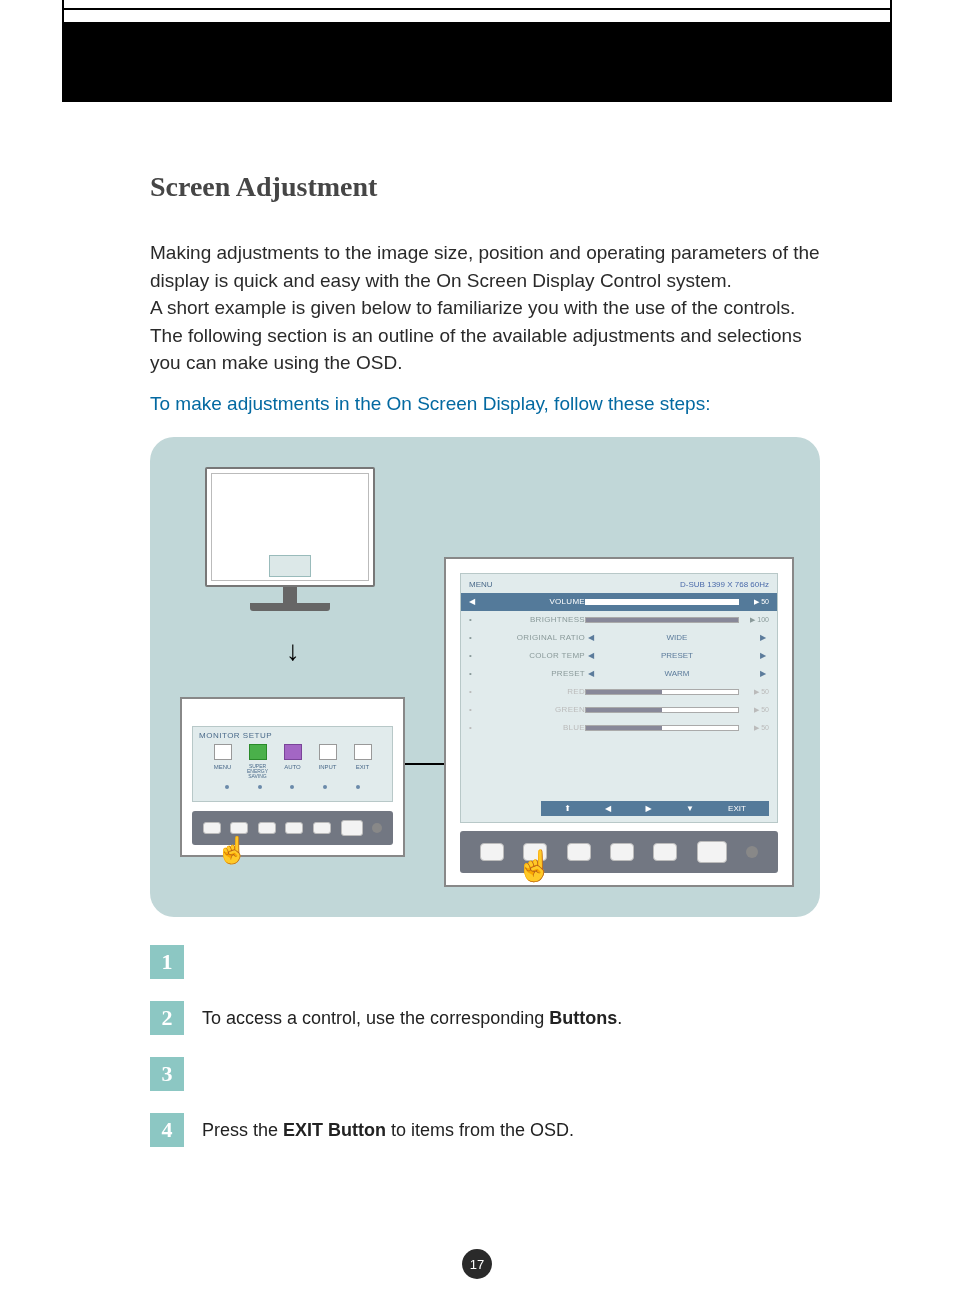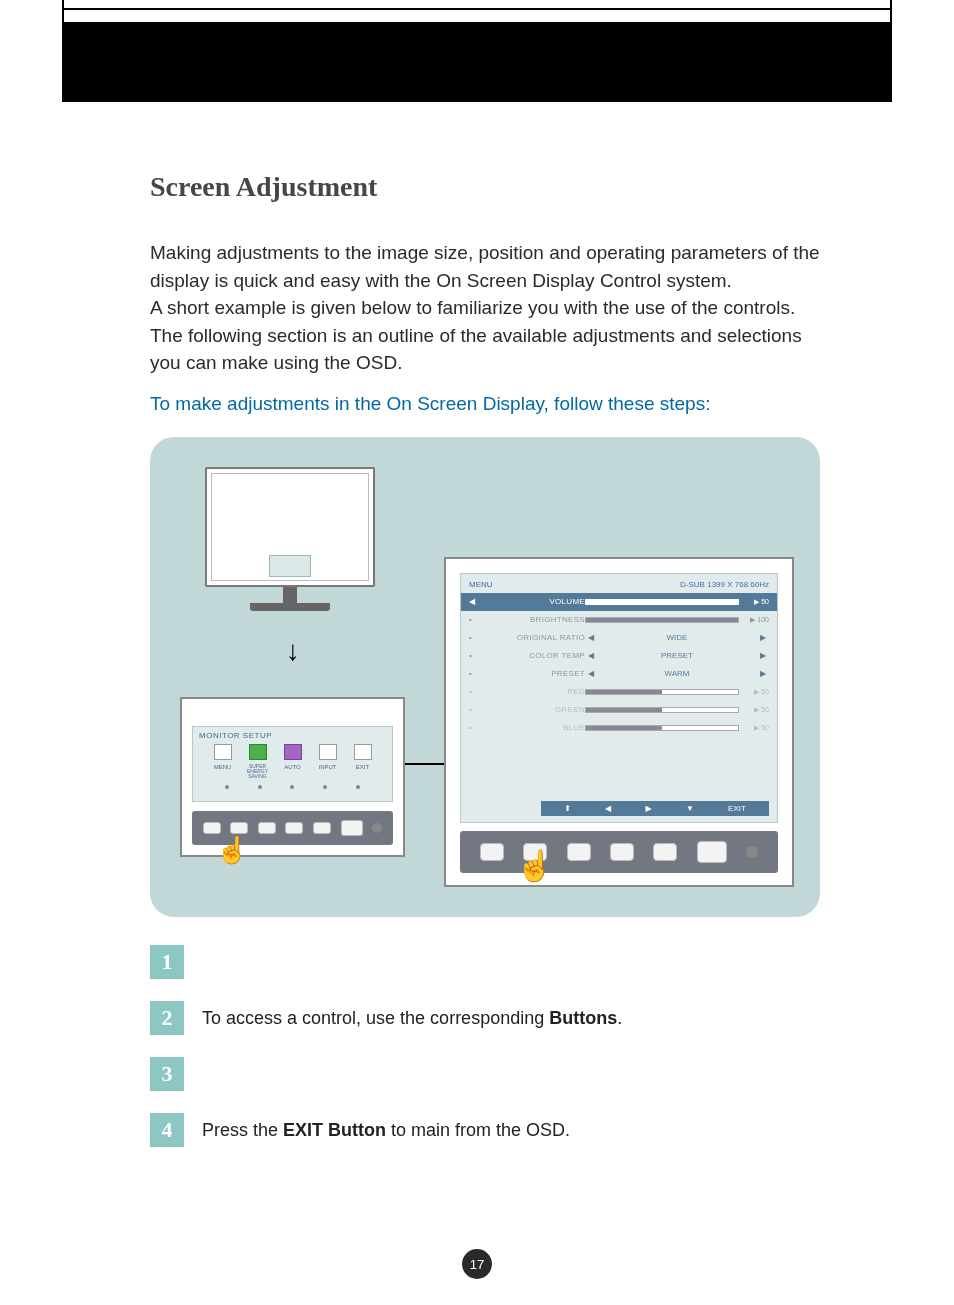--- a/index.html
+++ b/index.html
@@ -463,19 +463,19 @@
       <div class="txt">
         <span>To access a control, use the corresponding </span><b>Buttons</b><span>.</span>
       </div>
     </div>
     <div class="step">
       <div class="num">3</div>
     </div>
     <div class="step">
       <div class="num">4</div>
       <div class="txt">
-        <span>Press the </span><b>EXIT Button</b><span> to main from the OSD.</span>
+        <span>Press the </span><b>EXIT Button</b><span> to items from the OSD.</span>
       </div>
     </div>
   </div>
 </div>
 
 <div class="page-num">17</div>
 
 </body></html>

